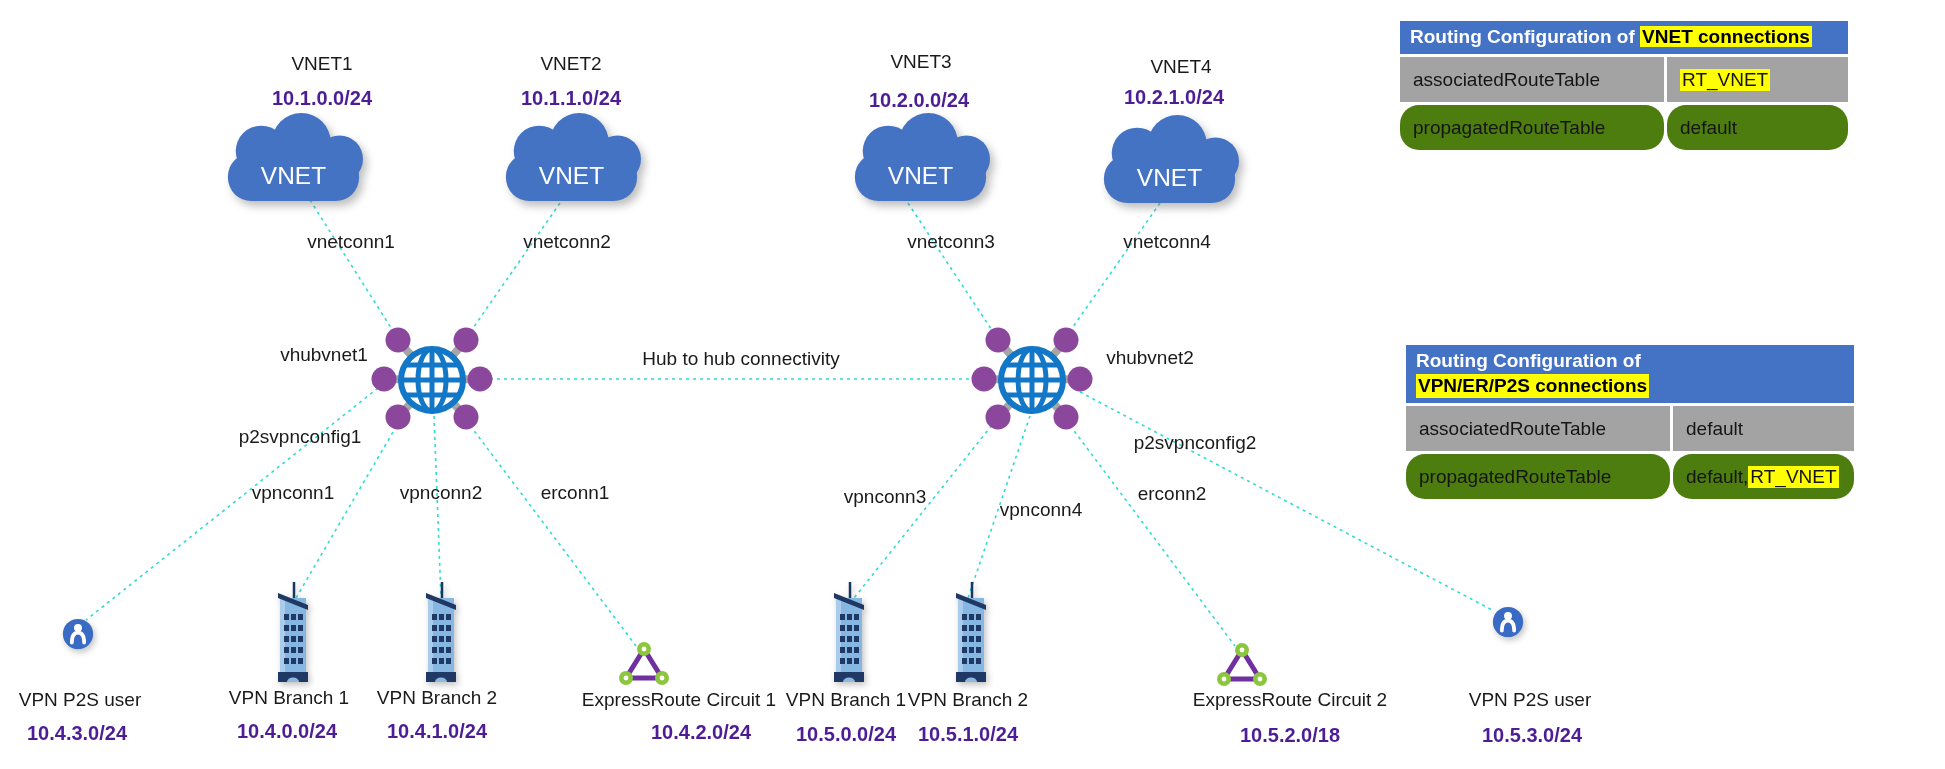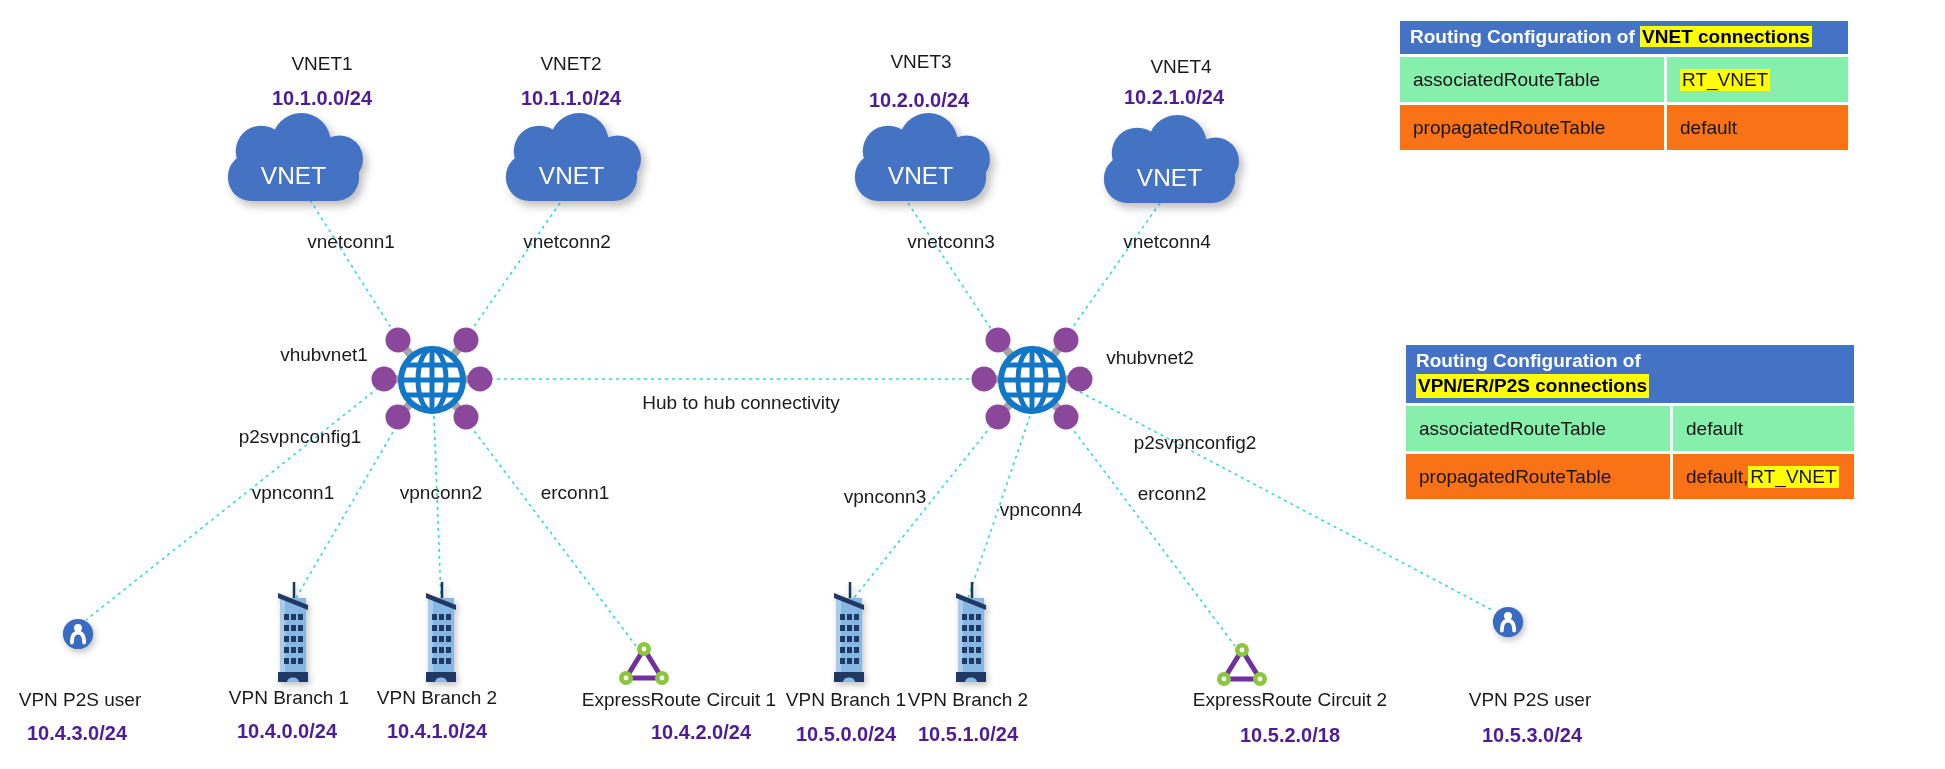--- a/index.html
+++ b/index.html
@@ -16,22 +16,22 @@
   
   .rtable{position:absolute;z-index:4;width:448px;font-size:19px;}
   .rt-header{background:#4472C4;color:#fff;font-weight:bold;padding:4px 0 5px 10px;line-height:24px;}
   .rt-header .hl{background:#FFFF00;color:#000;padding:0 2px;}
   .rt-header .prefix-block{display:block;}
   .rt-header .hl-block{display:inline-block;margin-top:1px;}
   .rt-row{display:flex;margin-top:3px;}
   .rt-row .cell{box-sizing:border-box;display:flex;align-items:center;}
   .rt-key{width:264px;padding:10px 0 10px 13px;}
   .rt-val{flex:1;margin-left:3px;padding:10px 0 10px 13px;}
-  .band-a .cell{background:#86efac;}
-  .band-b .cell{background:#f97316;}
+  .band-a .cell{background:#a3a3a3;}
+  .band-b .cell{background:#4d7c0f;border-radius:19px;}
   .rt-row{height:45px;}
   .yhl{background:#FFFF00;padding:0 2px;}
   .yhl:empty{display:none;}
 </style>
 </head>
 <body>
 
 <div id="canvas">
 
   <svg class="wires" width="1945" height="769">
@@ -165,21 +165,21 @@
           <circle cx="34" cy="37" r="12.5"></circle>
       </g>
     </svg>
   </div>
   <div class="lbl" style="left:1150px;top:346px;">vhubvnet2</div>
 
   <div class="lbl" style="left:351px;top:230px;">vnetconn1</div>
   <div class="lbl" style="left:567px;top:230px;">vnetconn2</div>
   <div class="lbl" style="left:951px;top:230px;">vnetconn3</div>
   <div class="lbl" style="left:1167px;top:230px;">vnetconn4</div>
-  <div class="lbl" style="left:741px;top:347px;margin-top:44px;">Hub to hub connectivity</div>
+  <div class="lbl" style="left:741px;top:347px;">Hub to hub connectivity</div>
   <div class="lbl" style="left:300px;top:425px;">p2svpnconfig1</div>
   <div class="lbl" style="left:1195px;top:431px;">p2svpnconfig2</div>
   <div class="lbl" style="left:293px;top:481px;">vpnconn1</div>
   <div class="lbl" style="left:441px;top:481px;">vpnconn2</div>
   <div class="lbl" style="left:575px;top:481px;">erconn1</div>
   <div class="lbl" style="left:885px;top:485px;text-align:center;">vpnconn3</div>
   <div class="lbl" style="left:1041px;top:498px;">vpnconn4</div>
   <div class="lbl" style="left:1172px;top:482px;">erconn2</div>
 
   <div class="node" style="left:61px;top:617px;">

